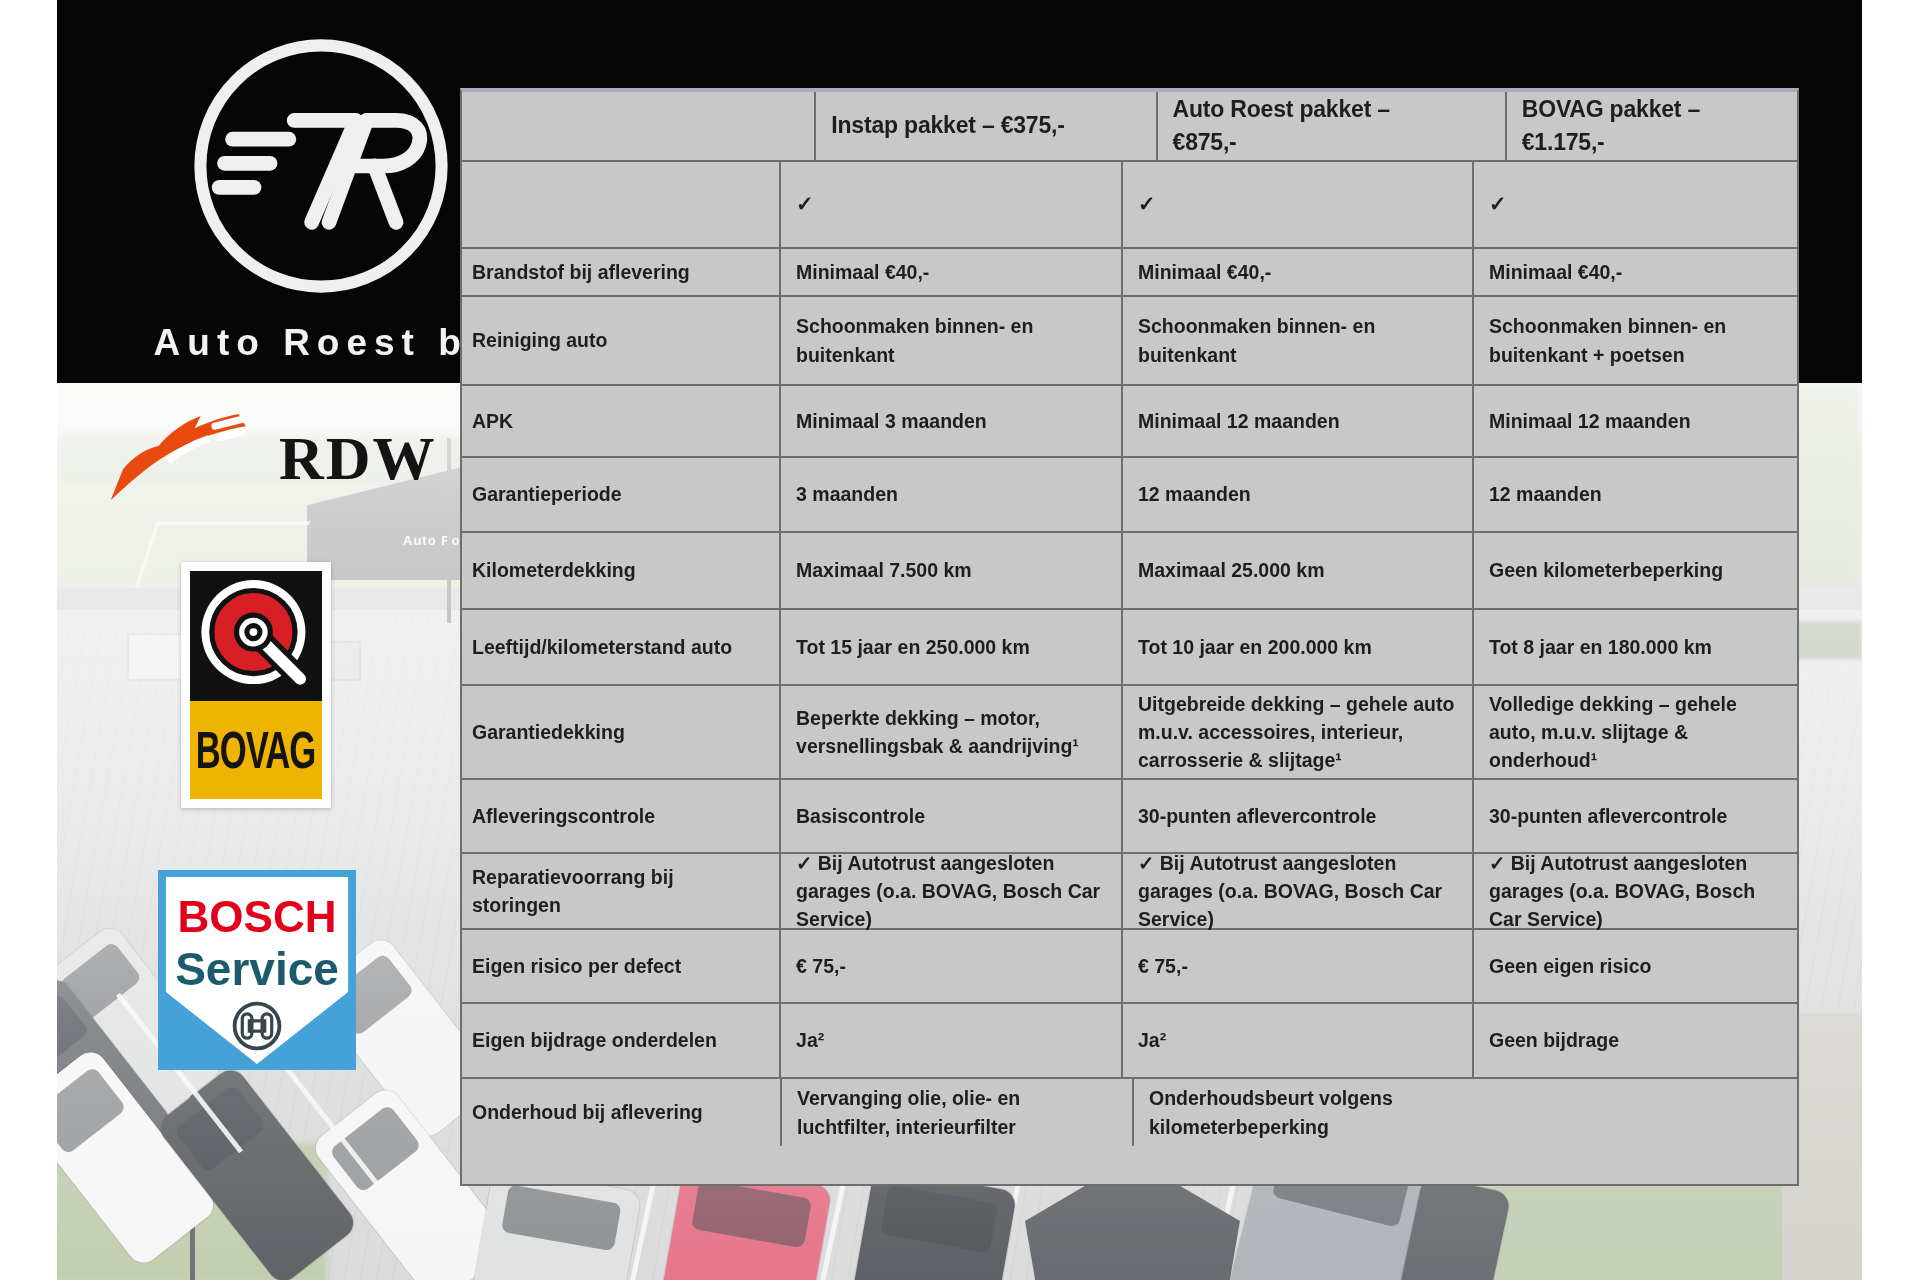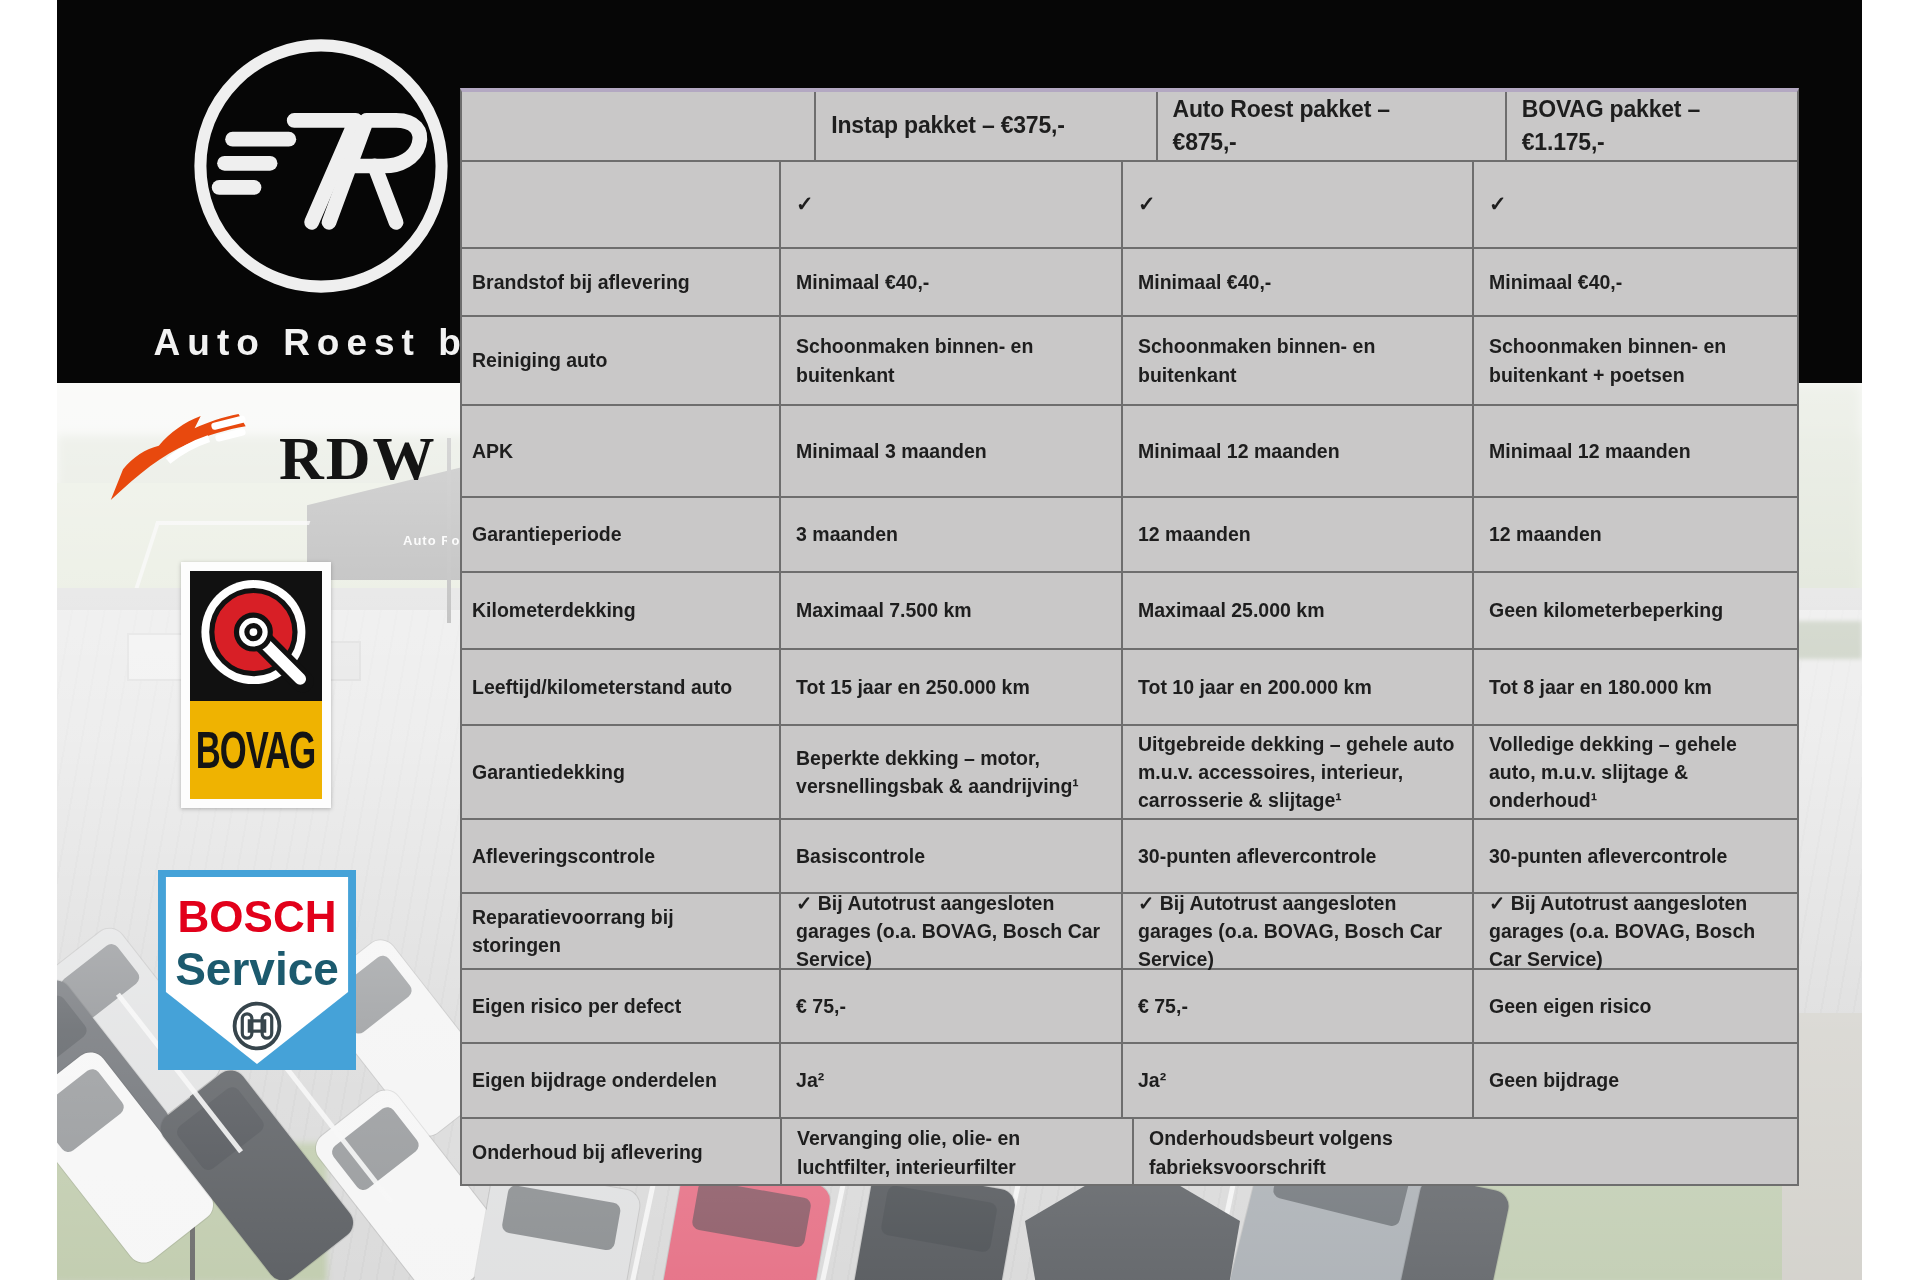--- a/index.html
+++ b/index.html
@@ -215,35 +215,35 @@
       <div class="cell c-3 colhead">BOVAG pakket – €1.175,-</div>
     </div>
 
     <div class="trow" style="height:87px;">
       <div class="cell c-lbl"></div>
       <div class="cell c-1 checkcell">✓</div>
       <div class="cell c-2 checkcell">✓</div>
       <div class="cell c-3 checkcell">✓</div>
     </div>
 
-    <div class="trow" style="height:68px;">
+    <div class="trow" style="height:48px;">
       <div class="cell c-lbl">Brandstof bij aflevering</div>
       <div class="cell c-1">Minimaal €40,-</div>
       <div class="cell c-2">Minimaal €40,-</div>
       <div class="cell c-3">Minimaal €40,-</div>
     </div>
 
     <div class="trow" style="height:89px;">
       <div class="cell c-lbl">Reiniging auto</div>
       <div class="cell c-1">Schoonmaken binnen- en buitenkant</div>
       <div class="cell c-2">Schoonmaken binnen- en buitenkant</div>
       <div class="cell c-3">Schoonmaken binnen- en buitenkant + poetsen</div>
     </div>
 
-    <div class="trow" style="height:92px;">
+    <div class="trow" style="height:72px;">
       <div class="cell c-lbl">APK</div>
       <div class="cell c-1">Minimaal 3 maanden</div>
       <div class="cell c-2">Minimaal 12 maanden</div>
       <div class="cell c-3">Minimaal 12 maanden</div>
     </div>
 
     <div class="trow" style="height:75px;">
       <div class="cell c-lbl">Garantieperiode</div>
       <div class="cell c-1">3 maanden</div>
       <div class="cell c-2">12 maanden</div>
@@ -295,17 +295,17 @@
     <div class="trow" style="height:75px;">
       <div class="cell c-lbl">Eigen bijdrage onderdelen</div>
       <div class="cell c-1">Ja²</div>
       <div class="cell c-2">Ja²</div>
       <div class="cell c-3">Geen bijdrage</div>
     </div>
 
     <div class="trow" style="height:69px;">
       <div class="cell c-lbl">Onderhoud bij aflevering</div>
       <div class="cell c-2">Vervanging olie, olie- en luchtfilter, interieurfilter</div>
-      <div class="cell c-3">Onderhoudsbeurt volgens fabrieksvoorschrift</div>
+      <div class="cell c-3">Onderhoudsbeurt volgens kilometerbeperking</div>
     </div>
 
   </div>
 </div>
 
 </body></html>

